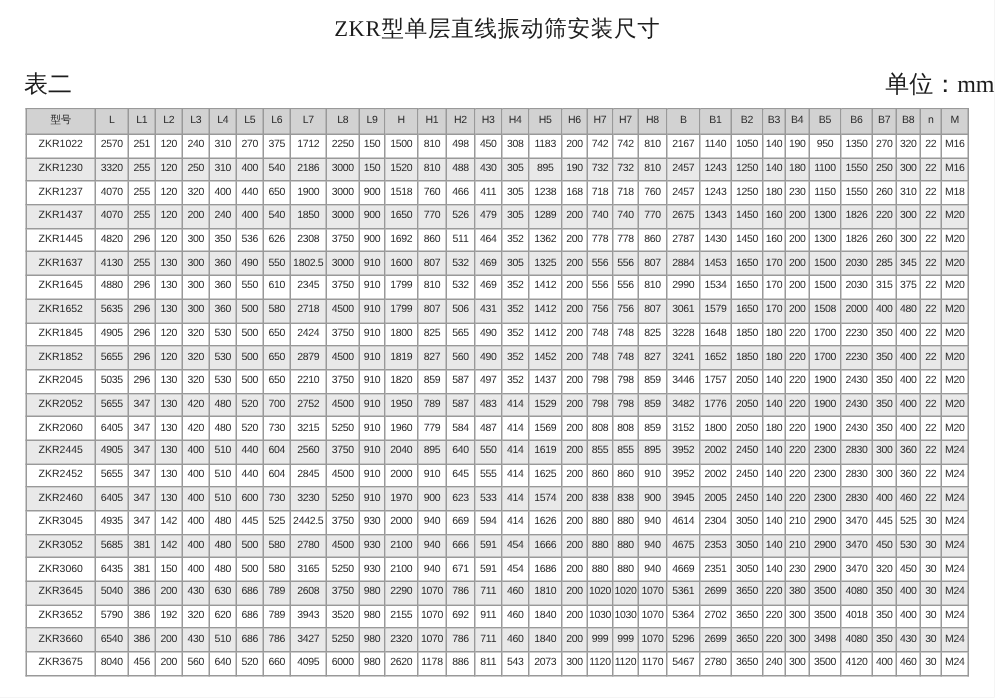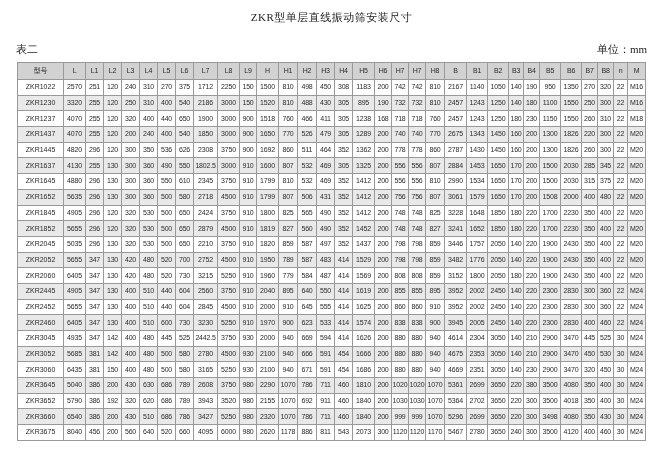--- a/index.html
+++ b/index.html
@@ -10,31 +10,31 @@
     outline: 1px solid #d8d8d8;
     font-family: "Liberation Sans", sans-serif;
     color: var(--text, #333);
     overflow: hidden;
     box-sizing: border-box;
   }
   .doc-title {
     margin-top: 10px;
     text-align: center;
     font-family: "Liberation Serif", "DejaVu Serif", serif;
-    font-size: 11px;
+    font-size: 15px;
     letter-spacing: 0.5px;
     color: #1d1d1d;
   }
   .meta-row {
     display: flex;
     justify-content: space-between;
     align-items: flex-end;
-    margin: 17px 16px 0 16px;
+    margin: 17px 0 0 16px;
     font-family: "Liberation Serif", "DejaVu Serif", serif;
-    font-size: 11px;
+    font-size: 16px;
     color: #1d1d1d;
   }
   table.dim-table {
     margin: 5px auto 0 auto;
     border-collapse: collapse;
     table-layout: fixed;
   }
   table.dim-table th, table.dim-table td {
     border: 1px solid var(--border, #999);
     font-size: 7px;

